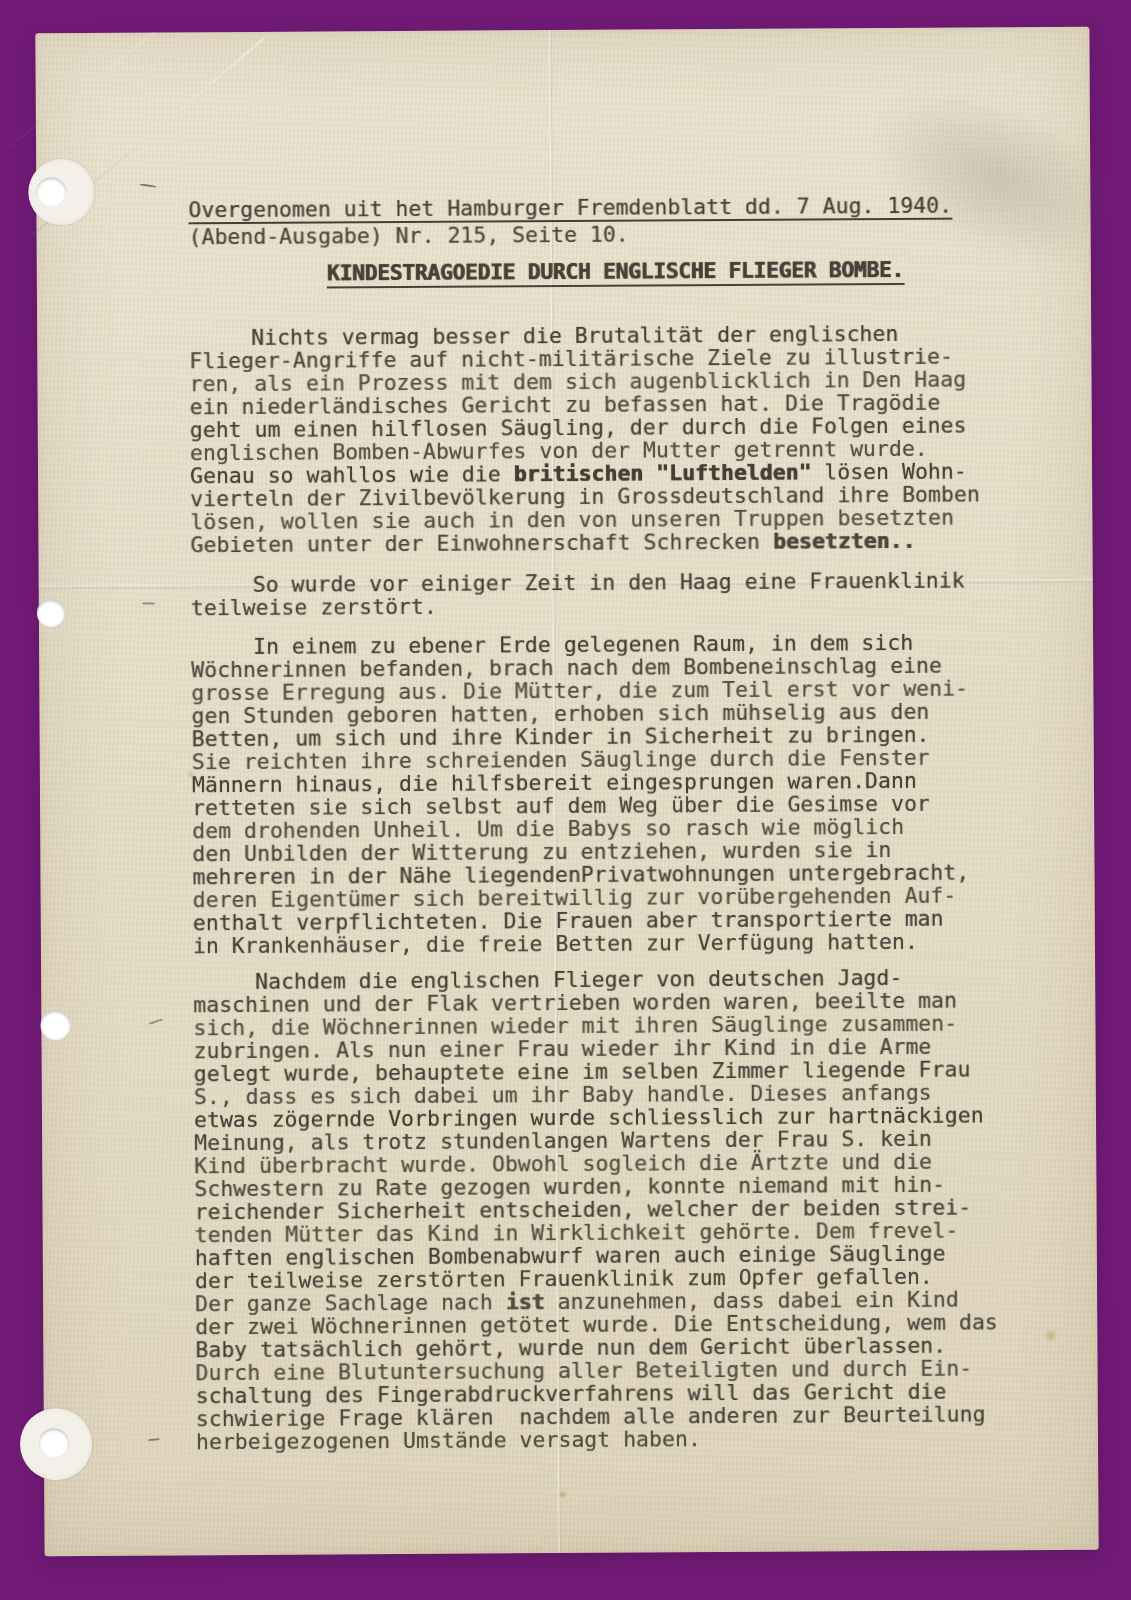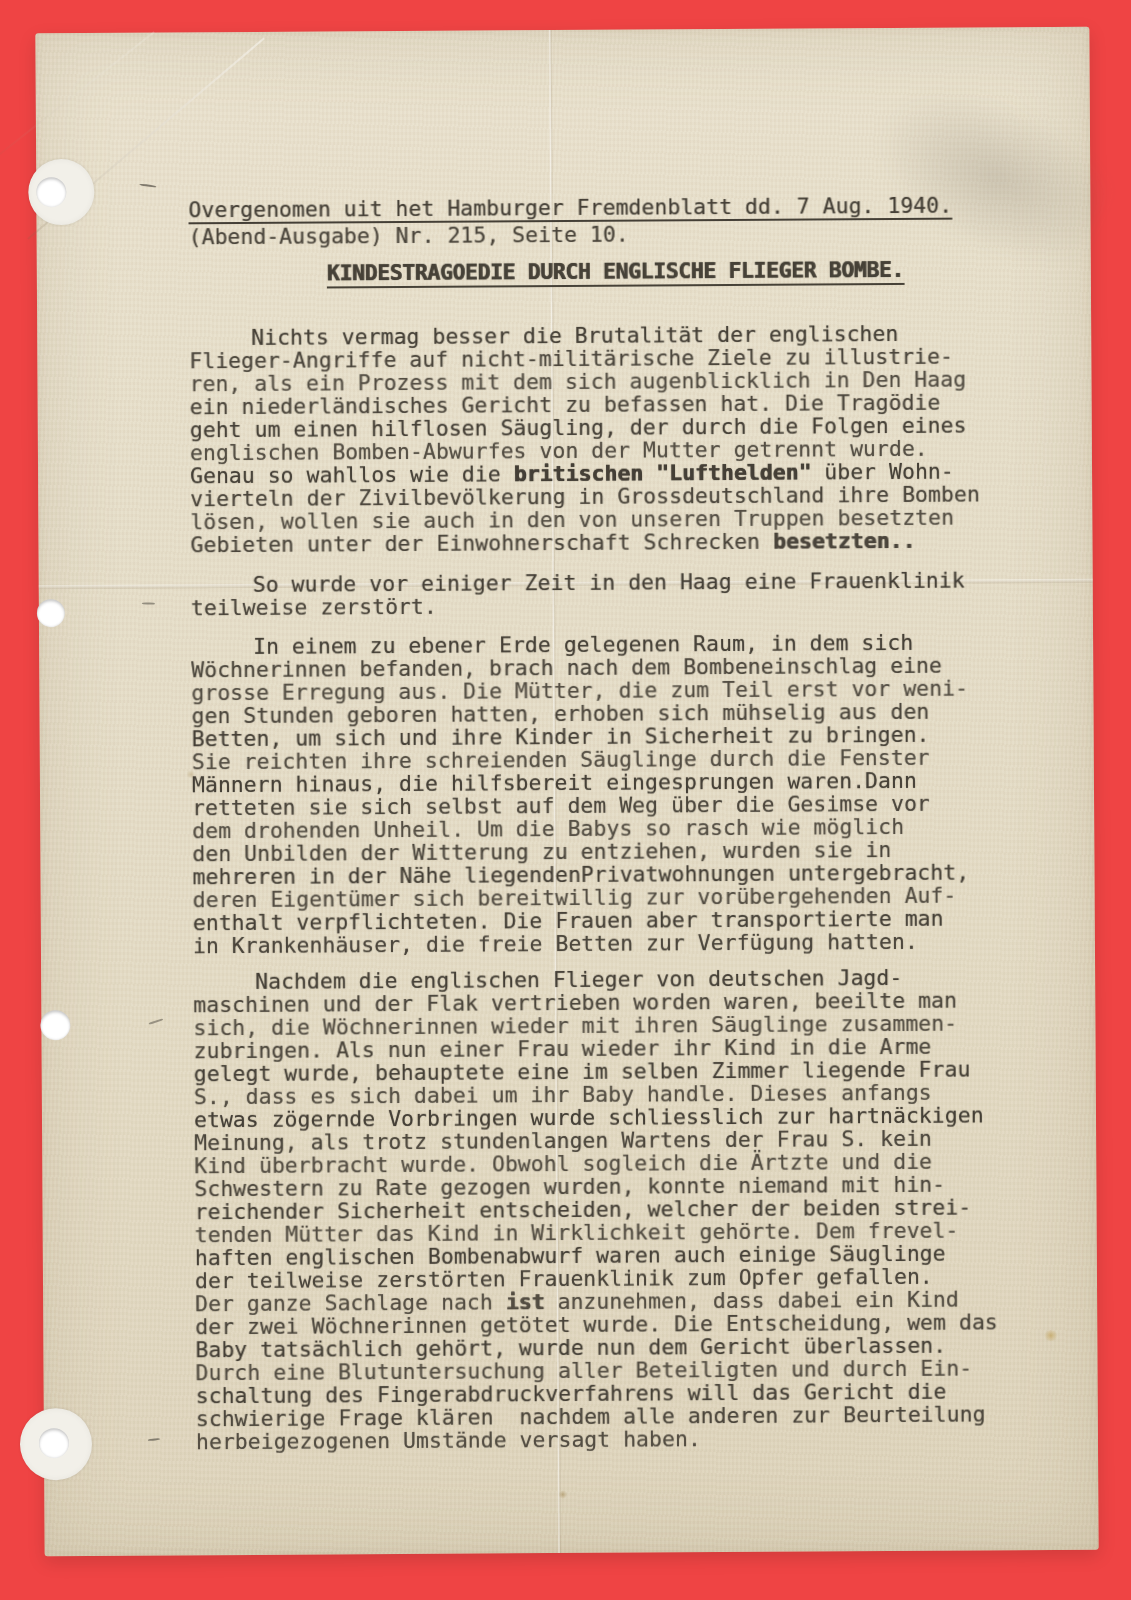--- a/index.html
+++ b/index.html
@@ -1,16 +1,16 @@
 <!DOCTYPE html>
 <html><head>
 <meta charset="utf-8">
 <style>
   html,body{margin:0;padding:0;background:#ffffff;}
-  .stage{position:relative;width:1131px;height:1600px;background:#ef4444;overflow:hidden;
+  .stage{position:relative;width:1131px;height:1600px;background:#701a75;overflow:hidden;
          font-family:"DejaVu Sans Mono", monospace;}
   
   .paper{position:absolute;left:40px;top:30px;width:1054px;height:1523px;border-radius:3px;
          transform:rotate(-0.35deg);
          background:linear-gradient(172deg,#eae2ce 0%,#e7dfca 28%,#e4dbc4 62%,#ddd3ba 100%);
          box-shadow:0 6px 18px rgba(0,0,0,.13),
                     inset 0 0 80px rgba(146,125,90,.20),
                     inset 0 0 10px rgba(160,140,100,.16);}
   .grain{position:absolute;inset:0;border-radius:3px;pointer-events:none;
          background:repeating-linear-gradient(93deg,rgba(255,255,255,.04) 0 2px,rgba(140,120,90,.03) 2px 4px),
@@ -106,21 +106,21 @@
         <div class="line">(Abend-Ausgabe) Nr. 215, Seite 10.</div>
       </div>
       <div class="title">KINDESTRAGOEDIE DURCH ENGLISCHE FLIEGER BOMBE.</div>
       <div class="para" data-para="0">
           <div class="line"><span>Nichts vermag besser die Brutalität der englischen</span></div>
           <div class="line"><span>Flieger-Angriffe auf nicht-militärische Ziele zu illustrie-</span></div>
           <div class="line"><span>ren, als ein Prozess mit dem sich augenblicklich in Den Haag</span></div>
           <div class="line"><span>ein niederländisches Gericht zu befassen hat. Die Tragödie</span></div>
           <div class="line"><span>geht um einen hilflosen Säugling, der durch die Folgen eines</span></div>
           <div class="line"><span>englischen Bomben-Abwurfes von der Mutter getrennt wurde.</span></div>
-          <div class="line"><span>Genau so wahllos wie die </span><span class="ink-bold">britischen "Lufthelden"</span><span> über Wohn-</span></div>
+          <div class="line"><span>Genau so wahllos wie die </span><span class="ink-bold">britischen "Lufthelden"</span><span> lösen Wohn-</span></div>
           <div class="line"><span>vierteln der Zivilbevölkerung in Grossdeutschland ihre Bomben</span></div>
           <div class="line"><span>lösen, wollen sie auch in den von unseren Truppen besetzten</span></div>
           <div class="line"><span>Gebieten unter der Einwohnerschaft Schrecken </span><span class="ink-bold">besetzten..</span></div>
         </div>
       <div class="para" data-para="1">
           <div class="line"><span>So wurde vor einiger Zeit in den Haag eine Frauenklinik</span></div>
           <div class="line"><span>teilweise zerstört.</span></div>
         </div>
       <div class="para" data-para="2">
           <div class="line"><span>In einem zu ebener Erde gelegenen Raum, in dem sich</span></div>

